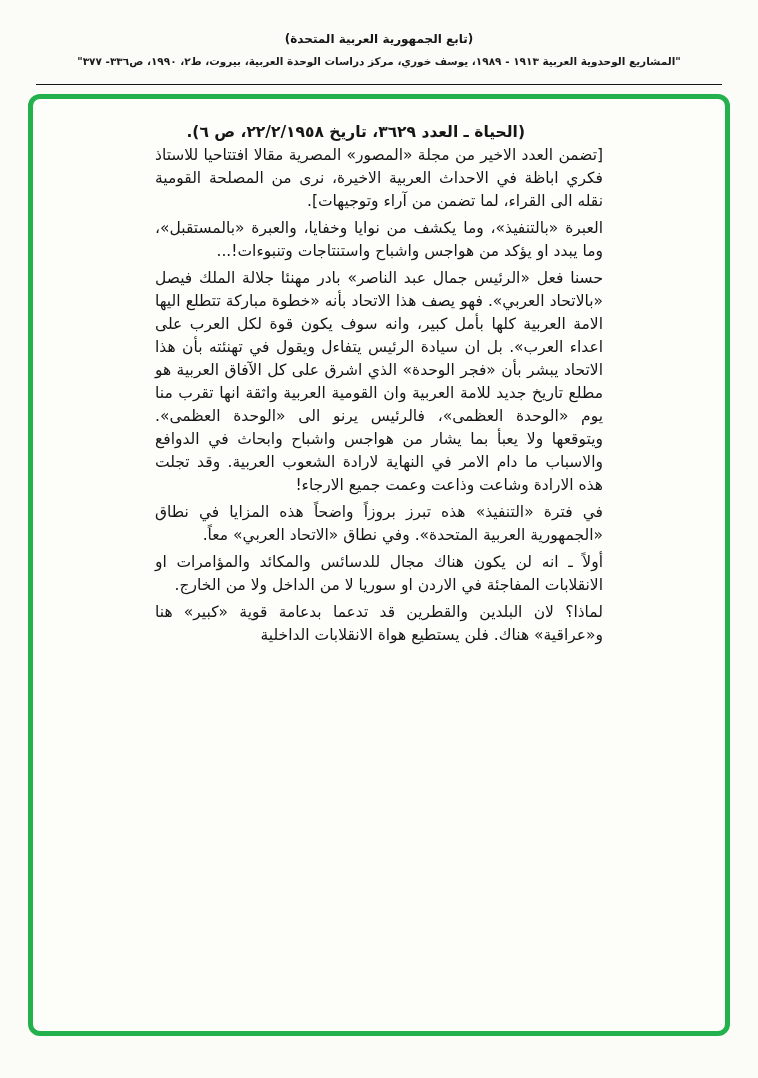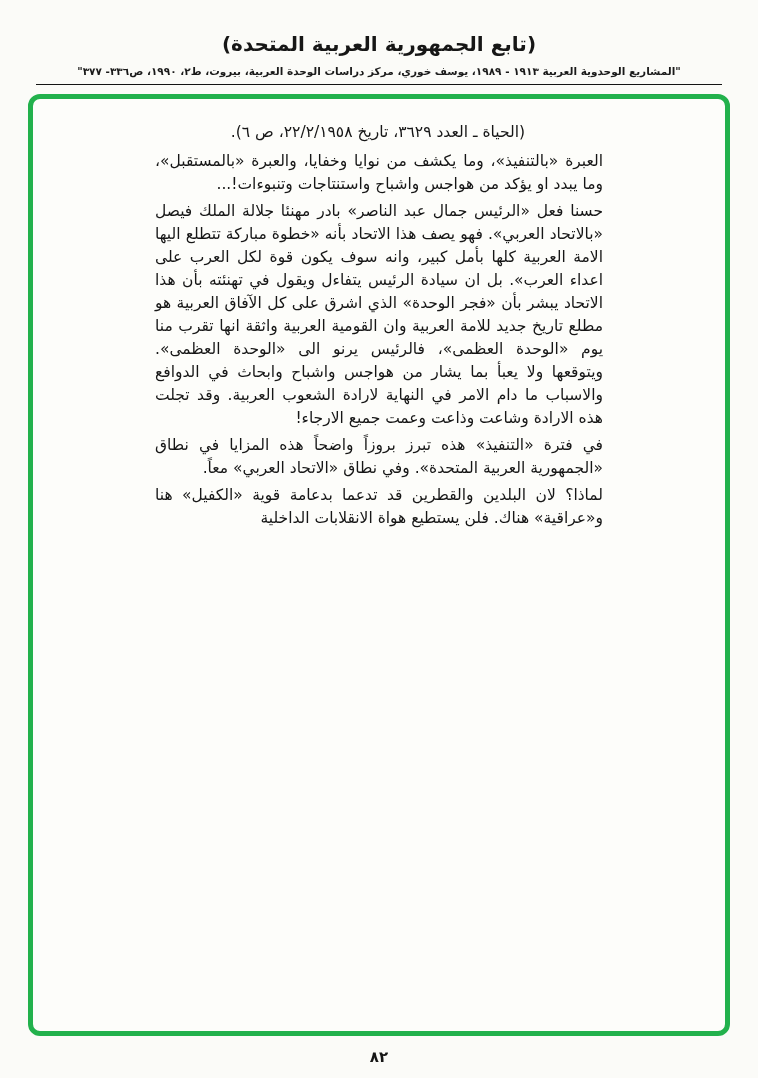--- a/index.html
+++ b/index.html
@@ -5,21 +5,21 @@
   * { margin: 0; padding: 0; box-sizing: border-box; }
   html, body {
     width: 758px; height: 1078px;
     background: #fbfbf8;
     font-family: "DejaVu Sans", sans-serif;
     color: #161616;
   }
   .page { position: relative; width: 758px; height: 1078px; overflow: hidden; }
 
   .header { position: absolute; top: 32px; left: 0; width: 758px; text-align: center; direction: rtl; }
-  .header-title { font-size: 20px; font-weight: bold; letter-spacing: 0; }
+  .header-title { font-size: 12px; font-weight: bold; letter-spacing: 0; }
   .header-sub { margin-top: 9px; font-size: 10.5px; font-weight: bold; color: #1a1a1a; }
 
   .rule { position: absolute; top: 84px; left: 36px; width: 686px; height: 0; border-top: 1.6px solid #141414; }
 
   .content-box {
     position: absolute; top: 94px; left: 28px;
     width: 702px; height: 942px;
     border: 5px solid var(--border_green, #22b14c);
     border-radius: 12px;
     overflow: hidden;
@@ -30,22 +30,21 @@
     width: 448px;
     margin: 22px auto 0 auto;
     font-size: 15.5px;
     line-height: 23px;
     text-align: justify;
     text-justify: inter-word;
   }
   .citation {
     text-align: right;
     padding-right: 78px;
-    margin-bottom: 6px;
-    font-weight: 400;
+    font-weight: 700;
   }
   .para { margin-bottom: 4px; }
 
   .page-number {
     position: absolute; top: 1048px; left: 0;
     width: 758px; text-align: center;
     font-size: 15px; font-weight: bold;
     direction: rtl;
   }
 </style>
@@ -57,22 +56,23 @@
   <header class="header">
     <div class="header-title">(تابع الجمهورية العربية المتحدة)</div>
     <div class="header-sub">"المشاريع الوحدوية العربية ١٩١٣ - ١٩٨٩، يوسف خوري، مركز دراسات الوحدة العربية، بيروت، ط٢، ١٩٩٠، ص٣٣٦- ٣٧٧"</div>
   </header>
 
   <div class="rule"></div>
 
   <div class="content-box">
     <div class="text-col">
       <p class="citation">(الحياة ـ العدد ٣٦٢٩، تاريخ ٢٢/٢/١٩٥٨، ص ٦).</p>
+      <p class="para">[تضمن العدد الاخير من مجلة «المصور» المصرية مقالا افتتاحيا للاستاذ فكري اباظة في الاحداث العربية الاخيرة، نرى من المصلحة القومية نقله الى القراء، لما تضمن من آراء وتوجيهات].</p>
       <p class="para">العبرة «بالتنفيذ»، وما يكشف من نوايا وخفايا، والعبرة «بالمستقبل»، وما يبدد او يؤكد من هواجس واشباح واستنتاجات وتنبوءات!...</p>
       <p class="para">حسنا فعل «الرئيس جمال عبد الناصر» بادر مهنئا جلالة الملك فيصل «بالاتحاد العربي». فهو يصف هذا الاتحاد بأنه «خطوة مباركة تتطلع اليها الامة العربية كلها بأمل كبير، وانه سوف يكون قوة لكل العرب على اعداء العرب». بل ان سيادة الرئيس يتفاءل ويقول في تهنئته بأن هذا الاتحاد يبشر بأن «فجر الوحدة» الذي اشرق على كل الآفاق العربية هو مطلع تاريخ جديد للامة العربية وان القومية العربية واثقة انها تقرب منا يوم «الوحدة العظمى»، فالرئيس يرنو الى «الوحدة العظمى». ويتوقعها ولا يعبأ بما يشار من هواجس واشباح وابحاث في الدوافع والاسباب ما دام الامر في النهاية لارادة الشعوب العربية. وقد تجلت هذه الارادة وشاعت وذاعت وعمت جميع الارجاء!</p>
       <p class="para">في فترة «التنفيذ» هذه تبرز بروزاً واضحاً هذه المزايا في نطاق «الجمهورية العربية المتحدة». وفي نطاق «الاتحاد العربي» معاً.</p>
-      <p class="para">لماذا؟ لان البلدين والقطرين قد تدعما بدعامة قوية «الكفيل» هنا و«عراقية» هناك. فلن يستطيع هواة الانقلابات الداخلية</p>
+      <p class="para">أولاً ـ انه لن يكون هناك مجال للدسائس والمكائد والمؤامرات او الانقلابات المفاجئة في الاردن او سوريا لا من الداخل ولا من الخارج.</p>
+      <p class="para">لماذا؟ لان البلدين والقطرين قد تدعما بدعامة قوية «كبير» هنا و«عراقية» هناك. فلن يستطيع هواة الانقلابات الداخلية</p>
     </div>
   </div>
 
-  <div class="page-number">٨٢</div>
 
 </div>
 
 </body></html>

